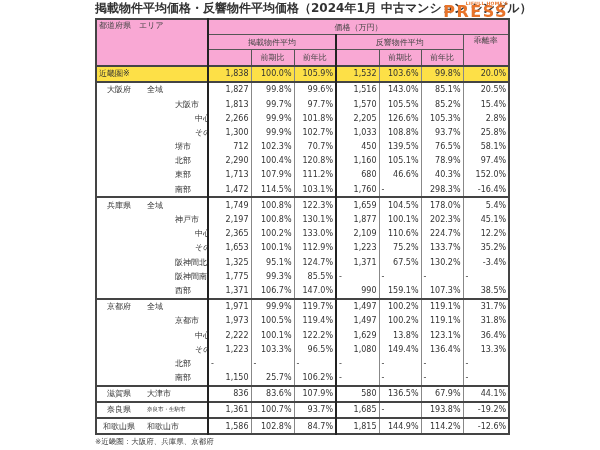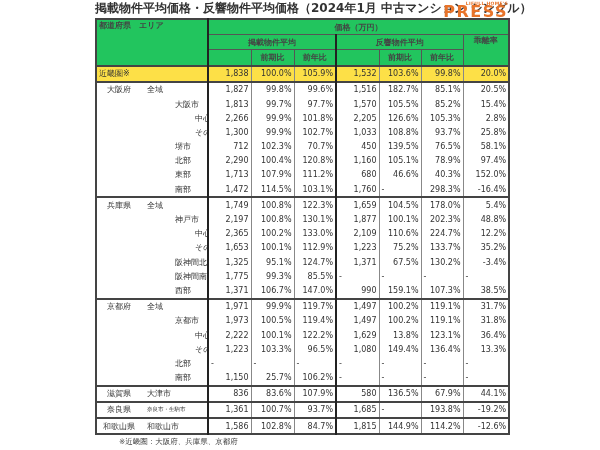--- a/index.html
+++ b/index.html
@@ -5,35 +5,35 @@
   html, body { margin:0; padding:0; background:#ffffff; }
   body { width:600px; height:450px; position:relative; overflow:hidden;
          font-family:"DejaVu Sans", sans-serif; color:#333; }
   .title { position:absolute; left:95px; top:0; font-size:12px; font-weight:bold; color:#333; }
   .brand { position:absolute; right:92px; top:1px; text-align:right; }
   .brand .small { font-size:4.5px; color:#e8742a; letter-spacing:0.3px; font-weight:bold; }
   .brand .big { font-size:16px; color:#e8742a; font-weight:bold; letter-spacing:1.5px; line-height:11px; }
   table { position:absolute; left:95px; top:18px; border-collapse:collapse; width:413px;
           font-size:8px; table-layout:fixed; }
   td, th { padding:0 2px; height:14.2px; white-space:nowrap; overflow:hidden; }
-  th { background:#22c55e; font-weight:bold; color:#444; border:1px solid #555; }
+  th { background:#f9a8d4; font-weight:normal; color:#444; border:1px solid #555; }
   .hdr-left { text-align:left; vertical-align:top; border-right:2px solid #222; }
   td { border-left:1px solid #888; border-right:1px solid #888; text-align:right; }
   td.pref { text-align:center; border-right:none; }
   td.area { text-align:left; border-left:none; border-right:2px solid #222; }
   td.area.l1 { padding-left:6px;margin-left:8px; }
   td.area.l2 { padding-left:34px;margin-top:45px; }
   td.area.l3 { padding-left:54px; }
   td.thick { border-right:2px solid #222; }
   tr.group-start td { border-top:2px solid #444; }
   tr.kinki td { background:#fde047; }
   td.dash { text-align:left; }
   table { border:2px solid #444; }
   .small-area { font-size:5.5px; }
-  .note { position:absolute; left:95px; top:437px; font-size:7.5px; color:#444;margin-left:24px; }
+  .note { position:absolute; left:95px; top:437px; font-size:7.5px; color:#444; }
 </style>
 </head>
 <body>
 
 <div class="title">掲載物件平均価格・反響物件平均価格（2024年1月 中古マンション シングル）</div>
 <div class="brand">
   <div class="small">LIFULL HOME'S</div>
   <div class="big">PRESS</div>
 </div>
 
@@ -79,21 +79,21 @@
         <td>99.8%</td>
         <td>20.0%</td>
       </tr>
       <tr class="group-start">
         <td class="pref">大阪府</td>
         <td class="area l1">全域</td>
         <td>1,827</td>
         <td>99.8%</td>
         <td class="thick">99.6%</td>
         <td>1,516</td>
-        <td>182.7%</td>
+        <td>143.0%</td>
         <td>85.1%</td>
         <td>20.5%</td>
       </tr>
       <tr>
         <td class="pref"></td>
         <td class="area l2">大阪市</td>
         <td>1,813</td>
         <td>99.7%</td>
         <td class="thick">97.7%</td>
         <td>1,570</td>
@@ -180,21 +180,21 @@
       </tr>
       <tr>
         <td class="pref"></td>
         <td class="area l2">神戸市</td>
         <td>2,197</td>
         <td>100.8%</td>
         <td class="thick">130.1%</td>
         <td>1,877</td>
         <td>100.1%</td>
         <td>202.3%</td>
-        <td>48.8%</td>
+        <td>45.1%</td>
       </tr>
       <tr>
         <td class="pref"></td>
         <td class="area l3">中心3区</td>
         <td>2,365</td>
         <td>100.2%</td>
         <td class="thick">133.0%</td>
         <td>2,109</td>
         <td>110.6%</td>
         <td>224.7%</td>

